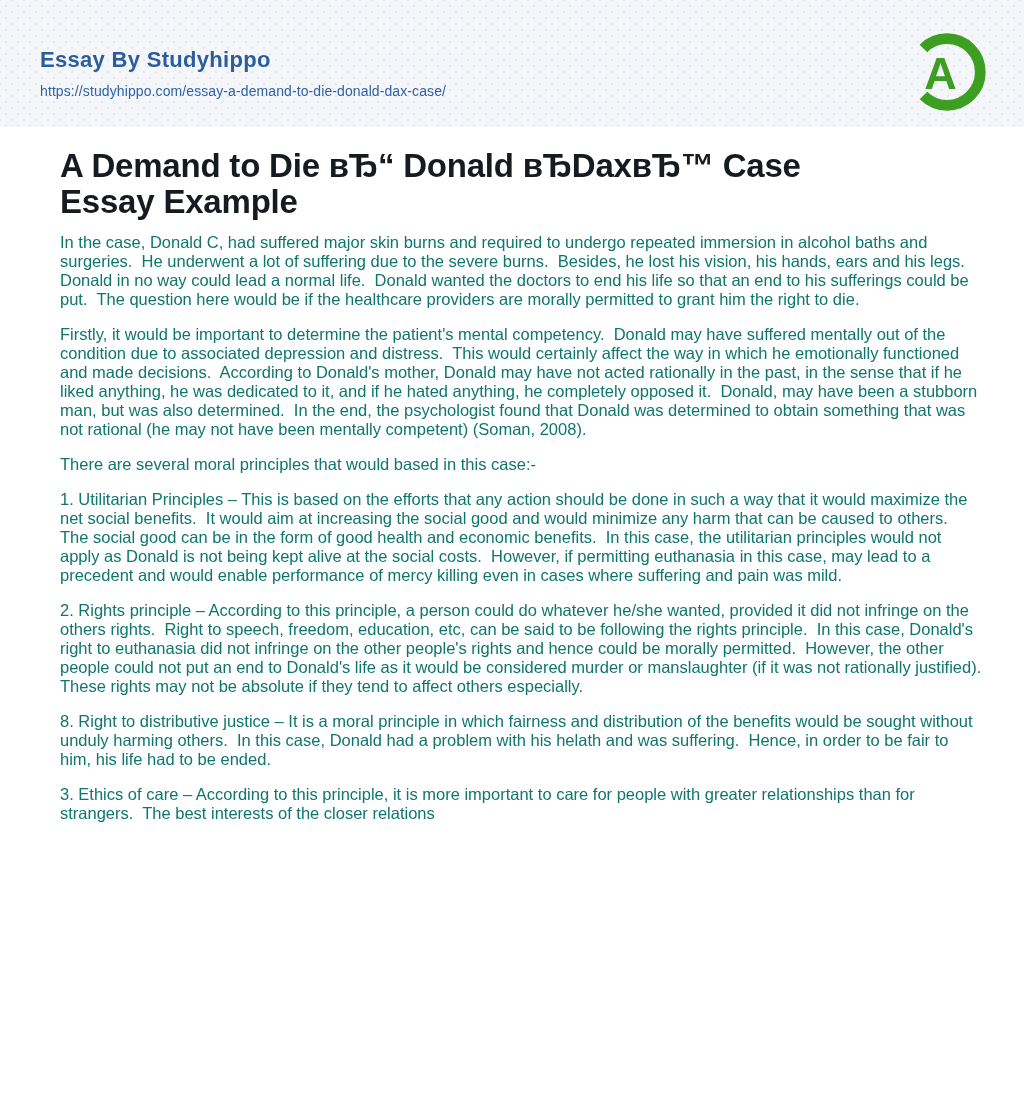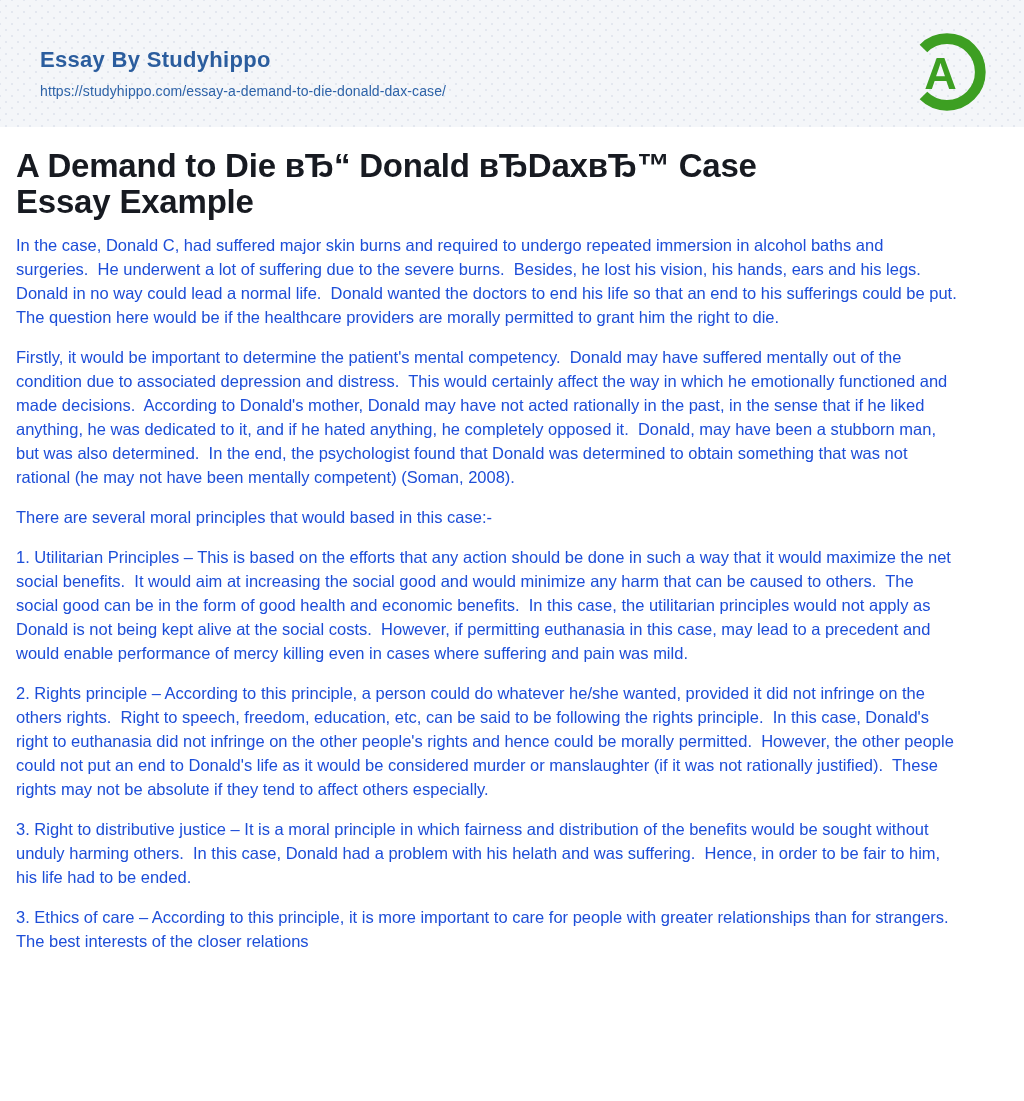--- a/index.html
+++ b/index.html
@@ -36,36 +36,36 @@
   .page-url {
     color: #2e63a8;
     font-size: 14px;
     font-weight: 400;
     letter-spacing: 0.1px;
     line-height: 1;
     text-decoration: none;
     cursor: pointer;
   }
   .logo { width: 94px; height: 94px; flex: 0 0 auto; }
-  .essay { padding: 21px 40px 0 16px; }
+  .essay { padding: 21px 40px 0 60px; }
   .essay-title {
     margin: 0 0 14px 0;
     max-width: 800px;
     font-size: 33px;
     font-weight: 800;
     line-height: 1.08;
     letter-spacing: -0.2px;
     color: #171a21;
   }
   .essay-paragraph {
     margin: 0 0 16px 0;
     max-width: 944px;
     font-size: 16.5px;
-    line-height: 24px;
-    color: #1d4ed8;
+    line-height: 19px;
+    color: #0f766e;
     white-space: pre-wrap;
   }
 </style>
 </head>
 <body>
 
 <header class="page-header">
   <div class="header-text">
     <div class="site-title">Essay By Studyhippo</div>
     <a class="page-url">https://studyhippo.com/essay-a-demand-to-die-donald-dax-case/</a>
@@ -76,15 +76,15 @@
   </svg>
 </header>
 
 <main class="essay">
   <h1 class="essay-title">A Demand to Die вЂ“ Donald вЂDaxвЂ™ Case Essay Example</h1>
   <p class="essay-paragraph">In the case, Donald C, had suffered major skin burns and required to undergo repeated immersion in alcohol baths and surgeries.  He underwent a lot of suffering due to the severe burns.  Besides, he lost his vision, his hands, ears and his legs.  Donald in no way could lead a normal life.  Donald wanted the doctors to end his life so that an end to his sufferings could be put.  The question here would be if the healthcare providers are morally permitted to grant him the right to die.</p>
   <p class="essay-paragraph">Firstly, it would be important to determine the patient's mental competency.  Donald may have suffered mentally out of the condition due to associated depression and distress.  This would certainly affect the way in which he emotionally functioned and made decisions.  According to Donald's mother, Donald may have not acted rationally in the past, in the sense that if he liked anything, he was dedicated to it, and if he hated anything, he completely opposed it.  Donald, may have been a stubborn man, but was also determined.  In the end, the psychologist found that Donald was determined to obtain something that was not rational (he may not have been mentally competent) (Soman, 2008).</p>
   <p class="essay-paragraph">There are several moral principles that would based in this case:-</p>
   <p class="essay-paragraph">1. Utilitarian Principles – This is based on the efforts that any action should be done in such a way that it would maximize the net social benefits.  It would aim at increasing the social good and would minimize any harm that can be caused to others.  The social good can be in the form of good health and economic benefits.  In this case, the utilitarian principles would not apply as Donald is not being kept alive at the social costs.  However, if permitting euthanasia in this case, may lead to a precedent and would enable performance of mercy killing even in cases where suffering and pain was mild.</p>
   <p class="essay-paragraph">2. Rights principle – According to this principle, a person could do whatever he/she wanted, provided it did not infringe on the others rights.  Right to speech, freedom, education, etc, can be said to be following the rights principle.  In this case, Donald's right to euthanasia did not infringe on the other people's rights and hence could be morally permitted.  However, the other people could not put an end to Donald's life as it would be considered murder or manslaughter (if it was not rationally justified).  These rights may not be absolute if they tend to affect others especially.</p>
-  <p class="essay-paragraph">3. Right to distributive justice – It is a moral principle in which fairness and distribution of the benefits would be sought without unduly harming others.  In this case, Donald had a problem with his helath and was suffering.  Hence, in order to be fair to him, his life had to be ended.</p>
+  <p class="essay-paragraph">8. Right to distributive justice – It is a moral principle in which fairness and distribution of the benefits would be sought without unduly harming others.  In this case, Donald had a problem with his helath and was suffering.  Hence, in order to be fair to him, his life had to be ended.</p>
   <p class="essay-paragraph">3. Ethics of care – According to this principle, it is more important to care for people with greater relationships than for strangers.  The best interests of the closer relations</p>
 </main>
 
 </body></html>

